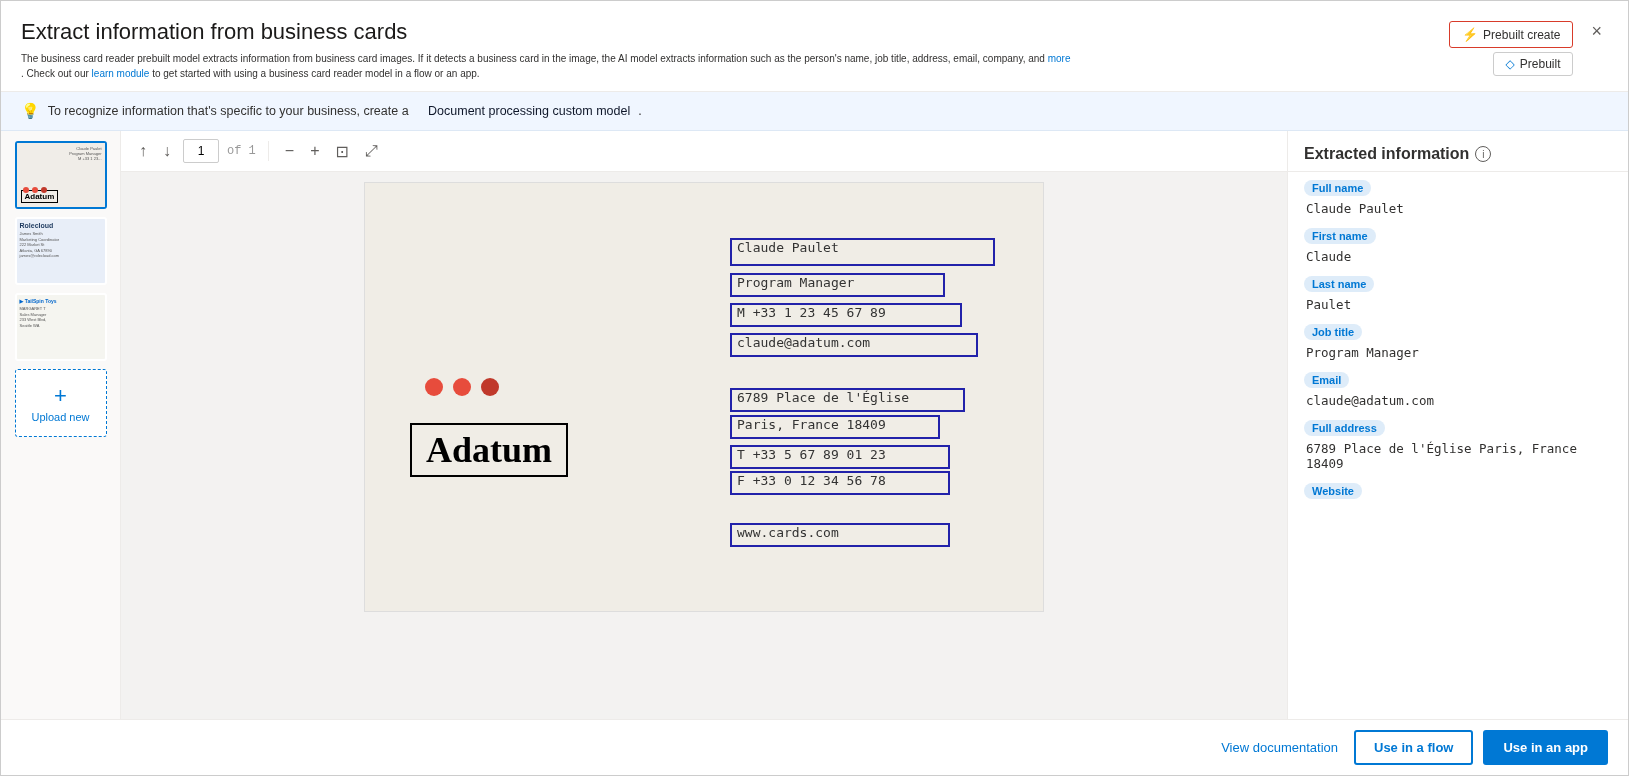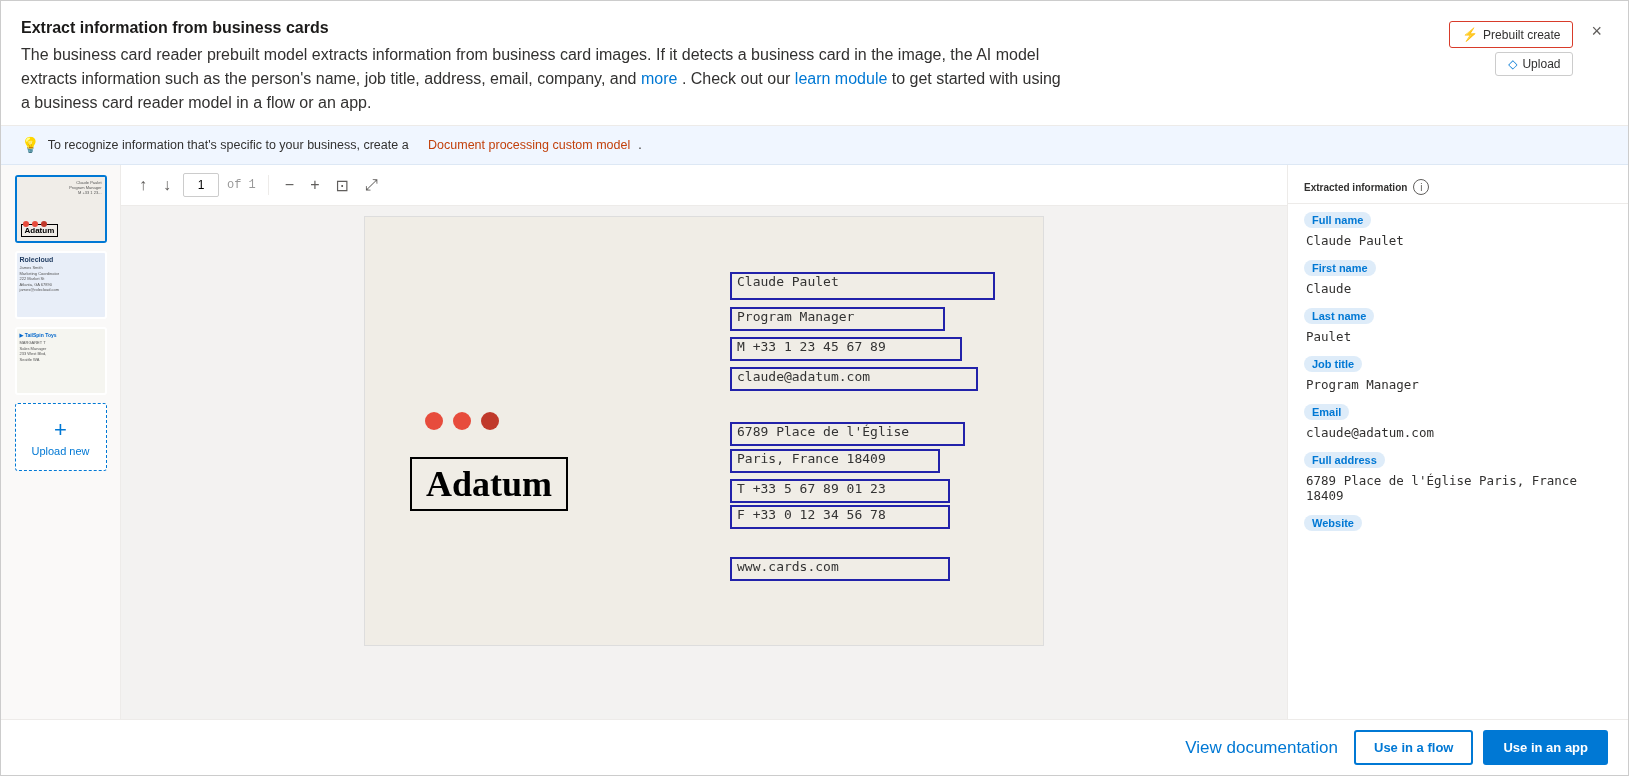--- a/index.html
+++ b/index.html
@@ -3,34 +3,34 @@
   <meta charset="utf-8">
   <style>
     * { box-sizing: border-box; margin: 0; padding: 0; }
     body { font-family: 'Segoe UI', Arial, sans-serif; font-size: 13px; background: #fff; color: #323130; width: 1629px; height: 776px; overflow: hidden; }
 
     .dialog-wrapper { width: 1629px; height: 776px; background: #fff; display: flex; flex-direction: column; border: 1px solid #ccc; }
 
     
     .dialog-header { display: flex; align-items: flex-start; justify-content: space-between; padding: 18px 20px 10px 20px; border-bottom: 1px solid #edebe9; }
     .header-left { flex: 1; }
-    .dialog-title { font-size: 16px; font-weight: 700; color: #1b1a19; margin-bottom: 6px; }
-    .dialog-desc { font-size: 16px; color: #323130; line-height: 1.5; max-width: 1050px; }
+    .dialog-title { font-size: 22px; font-weight: 400; color: #1b1a19; margin-bottom: 6px; }
+    .dialog-desc { font-size: 10px; color: #323130; line-height: 1.5; max-width: 1050px; }
     .dialog-desc a { color: #0078d4; text-decoration: none; }
     .header-right { display: flex; flex-direction: column; align-items: flex-end; gap: 4px; margin-left: 20px; margin-top: 2px; }
     .prebuilt-btn { display: flex; align-items: center; gap: 5px; border: 1.5px solid #d83b2a; border-radius: 3px; padding: 5px 12px; background: #fff; color: #323130; font-size: 12px; cursor: pointer; white-space: nowrap; }
     .prebuilt-btn .icon { color: #d83b2a; font-size: 13px; }
     .premium-btn { display: flex; align-items: center; gap: 5px; border: 1px solid #ccc; border-radius: 3px; padding: 4px 12px; background: #fff; color: #323130; font-size: 12px; cursor: pointer; white-space: nowrap; }
     .premium-icon { color: #0078d4; }
     .close-btn { background: none; border: none; cursor: pointer; font-size: 18px; color: #605e5c; padding: 2px 6px; }
 
     
     .info-banner { background: #f0f6ff; border-bottom: 1px solid #dde8f5; padding: 10px 20px; display: flex; align-items: center; gap: 8px; font-size: 12.5px; }
     .info-icon { color: #0078d4; font-size: 15px; }
-    .info-banner a { color: #c2410c; text-decoration: none; }
+    .info-banner a { color: #0f172a; text-decoration: none; }
 
     
     .main-content { display: flex; flex: 1; overflow: hidden; }
 
     
     .thumbnail-panel { width: 120px; min-width: 120px; border-right: 1px solid #edebe9; display: flex; flex-direction: column; align-items: center; padding: 10px 6px; gap: 8px; overflow-y: auto; background: #faf9f8; }
     .thumbnail { width: 92px; height: 68px; border: 2px solid transparent; border-radius: 3px; cursor: pointer; overflow: hidden; display: flex; align-items: center; justify-content: center; background: #fff; }
     .thumbnail.active { border-color: #0078d4; }
     .thumb-adatum { font-size: 9px; font-weight: bold; color: #000; }
     .upload-btn { width: 92px; height: 68px; border: 1px dashed #0078d4; border-radius: 3px; display: flex; flex-direction: column; align-items: center; justify-content: center; cursor: pointer; color: #0078d4; background: #fff; }
@@ -61,30 +61,30 @@
     .bc-address1 { left: 365px; top: 205px; width: 235px; height: 24px; }
     .bc-address2 { left: 365px; top: 232px; width: 210px; height: 24px; }
     .bc-tel { left: 365px; top: 262px; width: 220px; height: 24px; }
     .bc-fax { left: 365px; top: 288px; width: 220px; height: 24px; }
     .bc-web { left: 365px; top: 340px; width: 220px; height: 24px; }
     .box-inner { padding: 3px 5px; }
 
     
     .info-panel { width: 340px; min-width: 340px; display: flex; flex-direction: column; overflow: hidden; }
     .info-header { padding: 14px 16px 8px 16px; display: flex; align-items: center; gap: 6px; border-bottom: 1px solid #edebe9; }
-    .info-title { font-size: 10px; font-weight: 600; }
+    .info-title { font-size: 16px; font-weight: 600; }
     .info-circle { width: 16px; height: 16px; border: 1.5px solid #605e5c; border-radius: 50%; display: flex; align-items: center; justify-content: center; font-size: 10px; color: #605e5c; cursor: pointer; }
     .info-body { flex: 1; overflow-y: auto; padding: 8px 16px; }
     .info-field { margin-bottom: 12px; }
     .field-tag { display: inline-block; background: #deecf9; color: #0078d4; font-size: 11px; font-weight: 600; padding: 2px 8px; border-radius: 8px; margin-bottom: 3px; }
     .field-value { font-size: 12.5px; color: #323130; font-family: monospace; padding: 2px 0 0 2px; }
 
     
     .bottom-bar { display: flex; align-items: center; justify-content: flex-end; padding: 10px 20px; border-top: 1px solid #edebe9; gap: 10px; background: #fff; }
-    .view-docs-link { color: #0078d4; font-size: 17px; text-decoration: none; margin-right: 6px; }
+    .view-docs-link { color: #0078d4; font-size: 13px; text-decoration: none; margin-right: 6px; }
     .action-btn { padding: 8px 18px; font-size: 13px; font-weight: 600; border: 2px solid #0078d4; border-radius: 3px; cursor: pointer; }
     .btn-outline { background: #fff; color: #0078d4; }
     .btn-filled { background: #0078d4; color: #fff; }
 
     
     ::-webkit-scrollbar { width: 6px; height: 6px; }
     ::-webkit-scrollbar-track { background: #f3f2f1; }
     ::-webkit-scrollbar-thumb { background: #c8c6c4; border-radius: 3px; }
   </style>
 </head>
@@ -103,21 +103,21 @@
         <span> to get started with using a business card reader model in a flow or an app.</span>
       </div>
     </div>
     <div class="header-right">
       <button class="prebuilt-btn">
         <span class="icon">⚡</span>
         <span>Prebuilt create</span>
       </button>
       <button class="premium-btn">
         <span class="premium-icon">◇</span>
-        <span>Upload</span>
+        <span>Prebuilt</span>
       </button>
     </div>
     <button class="close-btn" style="margin-left:12px;">×</button>
   </div>
 
   <div class="info-banner">
     <span class="info-icon">💡</span>
     <span>To recognize information that's specific to your business, create a</span>
     &nbsp;<a href="#">Document processing custom model</a><span>.</span>
   </div>

